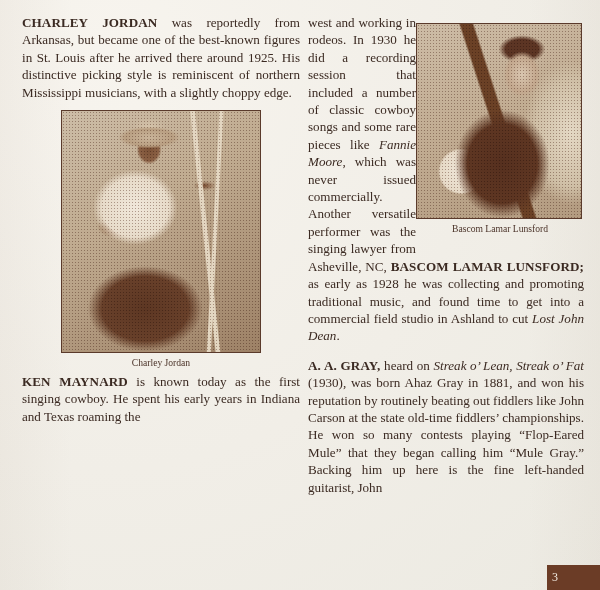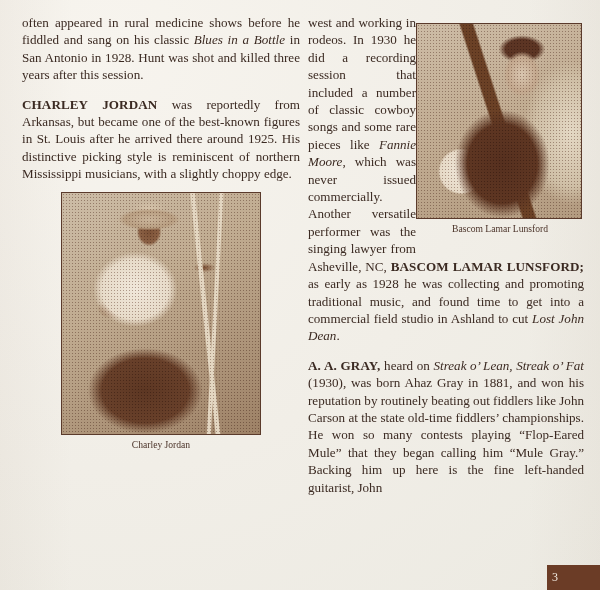--- a/index.html
+++ b/index.html
@@ -128,32 +128,32 @@
 </head>
 <body>
 
 <div class="page">
   <div class="paper-tint"></div>
 
   <div class="cols">
 
     <div class="col col-left">
 
-      <p><span>often appeared in rural medicine shows before he fiddled and sang on his classic </span><i>Blues in a Bottle</i><span> in San Antonio in 1928. Hunt was shot and killed three years after this session.</span></p>
 
       <p><span class="name">CHARLEY JORDAN</span><span> was reportedly from Arkansas, but became one of the best-known figures in St. Louis after he arrived there around 1925. His distinctive picking style is reminiscent of northern Mississippi musicians, with a slightly choppy edge.</span></p>
 
       <div class="photo-jordan-wrap">
         <div class="photo photo-jordan">
           <div class="pic jordan-art"></div>
           <div class="halftone"></div>
         </div>
         <div class="cap">Charley Jordan</div>
       </div>
 
+      <p><span class="name">KEN MAYNARD</span><span> is known today as the first singing cowboy. He spent his early years in Indiana and Texas roaming the</span></p>
     </div>
 
     <div class="col col-right">
 
       <div class="photo-lunsford-wrap">
         <div class="photo photo-lunsford">
           <div class="pic lunsford-art"></div>
           <div class="halftone"></div>
         </div>
         <div class="cap">Bascom Lamar Lunsford</div>

